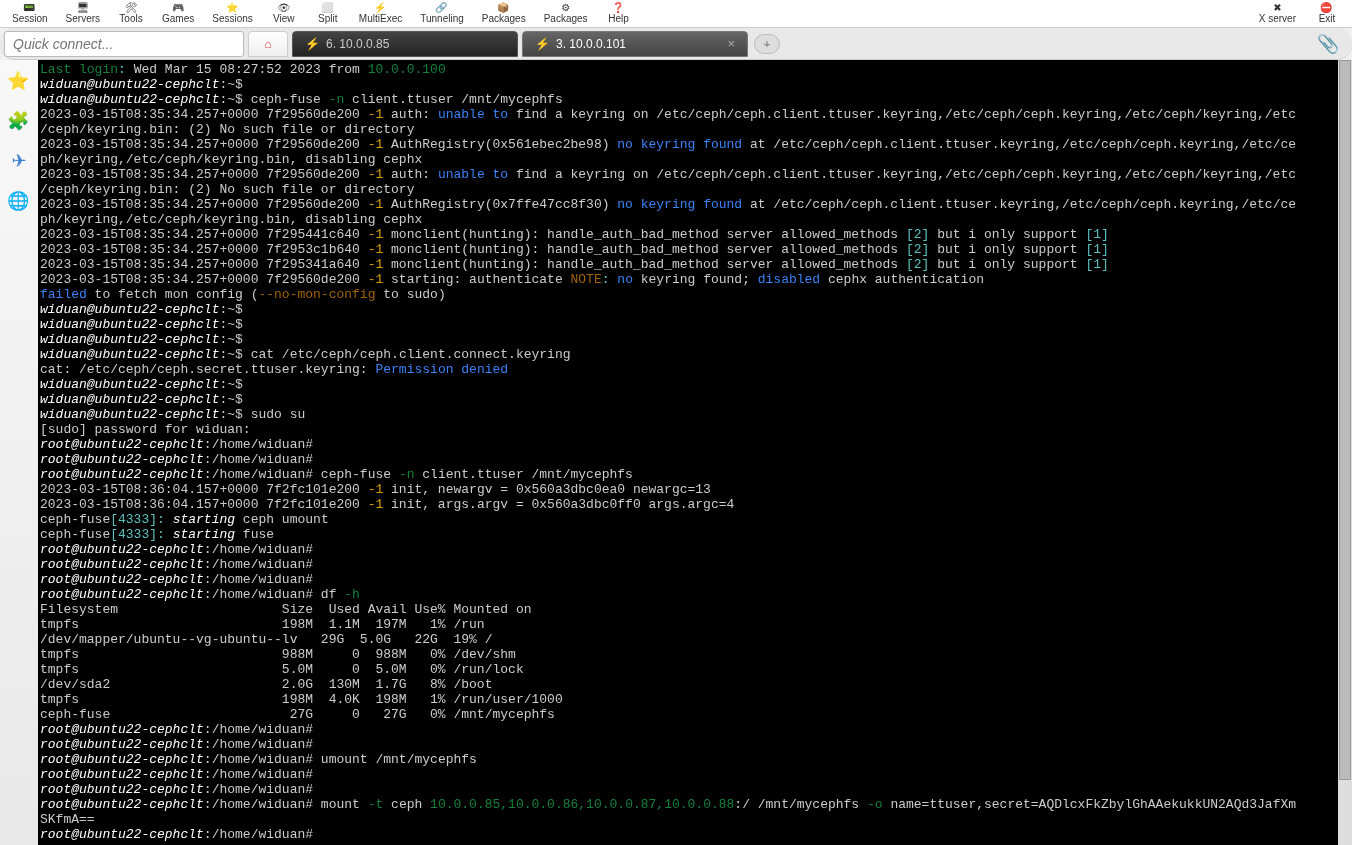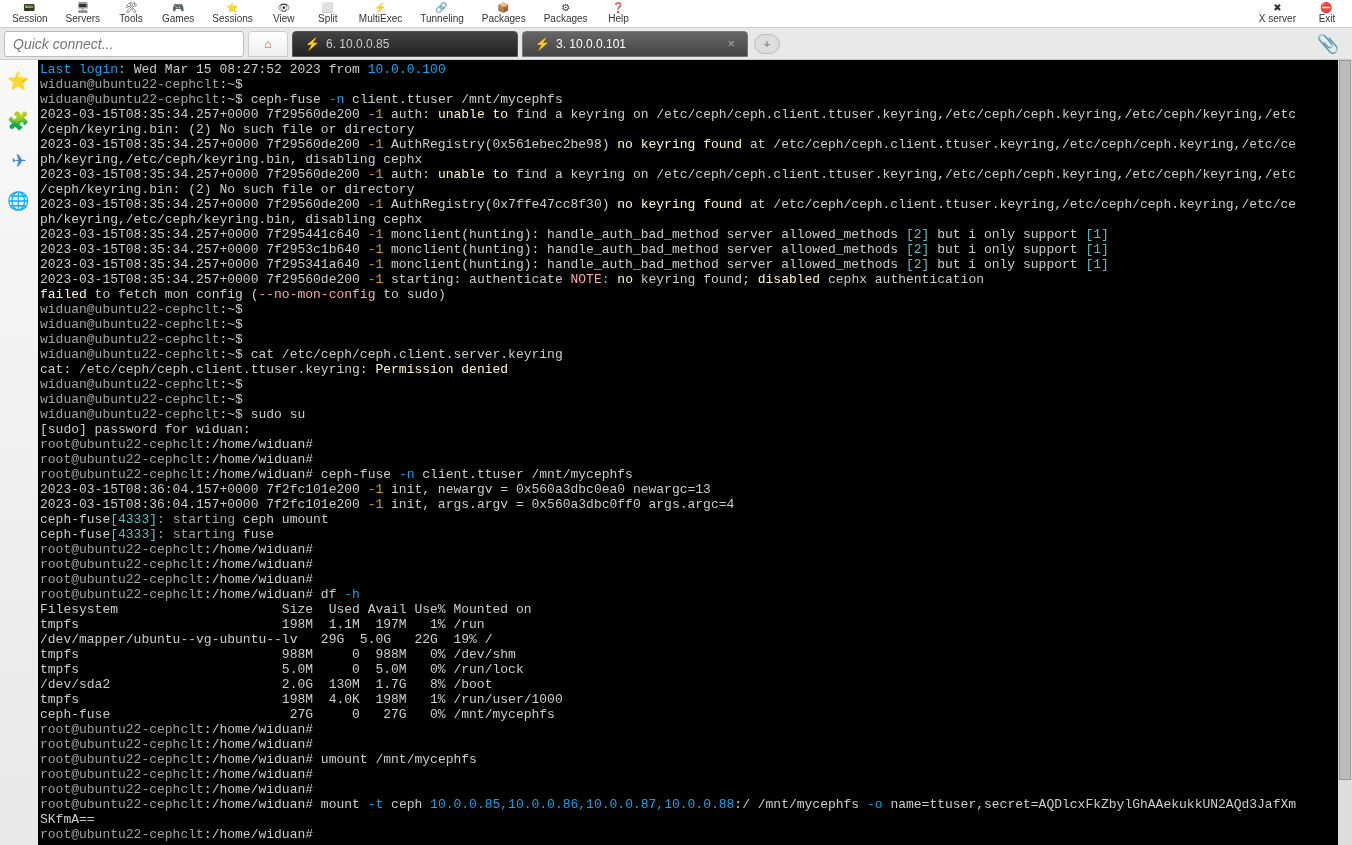--- a/index.html
+++ b/index.html
@@ -42,20 +42,21 @@
   align-items: center;
   justify-content: center;
 }
 .tabbar {
   display: flex;
   align-items: center;
   background: #e8e8e8;
   height: 32px;
   padding: 2px 4px;
   border-bottom: 1px solid #ccc;
+  border-radius: 15px;
 }
 .quick-connect {
   width: 240px;
   height: 26px;
   padding: 2px 8px;
   font-size: 14px;
   color: #888;
   background: #fff;
   border: 1px solid #bbb;
   border-radius: 3px;
@@ -145,25 +146,25 @@
   background: #ddd;
 }
 .scrollbar .thumb {
   position: absolute;
   top: 0; left: 1px; right: 1px;
   height: 720px;
   background: #bbb;
   border: 1px solid #999;
 }
 
-.c-mag { color: #0ea5e9; }
+.c-mag { color: #15803d; }
 .c-cyan { color: #5bc0c0; }
-.c-grn { color: #a3a3a3; }
-.c-yel { color: #fca5a5; }
-.c-red { color: #fef9c3; }
+.c-grn { color: #ffffff; font-style: italic; }
+.c-yel { color: #a16207; }
+.c-red { color: #3b82f6; }
 .c-orange { color: #d9a000; }
 </style>
 </head>
 <body>
 
 <div class="toolbar">
   <div class="toolbar-left">
     <div class="tb-item">
         <span class="ico">📟</span>
         <span>Session</span>
@@ -266,22 +267,22 @@
 <span>2023-03-15T08:35:34.257+0000 7f29560de200 </span><span class="c-orange">-1</span><span> AuthRegistry(0x7ffe47cc8f30) </span><span class="c-red">no keyring found</span><span> at /etc/ceph/ceph.client.ttuser.keyring,/etc/ceph/ceph.keyring,/etc/ce</span>
 <span>ph/keyring,/etc/ceph/keyring.bin, disabling cephx</span>
 <span>2023-03-15T08:35:34.257+0000 7f295441c640 </span><span class="c-orange">-1</span><span> monclient(hunting): handle_auth_bad_method server allowed_methods </span><span class="c-cyan">[2]</span><span> but i only support </span><span class="c-cyan">[1]</span>
 <span>2023-03-15T08:35:34.257+0000 7f2953c1b640 </span><span class="c-orange">-1</span><span> monclient(hunting): handle_auth_bad_method server allowed_methods </span><span class="c-cyan">[2]</span><span> but i only support </span><span class="c-cyan">[1]</span>
 <span>2023-03-15T08:35:34.257+0000 7f295341a640 </span><span class="c-orange">-1</span><span> monclient(hunting): handle_auth_bad_method server allowed_methods </span><span class="c-cyan">[2]</span><span> but i only support </span><span class="c-cyan">[1]</span>
 <span>2023-03-15T08:35:34.257+0000 7f29560de200 </span><span class="c-orange">-1</span><span> starting: authenticate </span><span class="c-yel">NOTE</span><span class="c-cyan">: </span><span class="c-red">no</span><span> keyring found; </span><span class="c-red">disabled</span><span> cephx authentication</span>
 <span class="c-red">failed</span><span> to fetch mon config (</span><span class="c-yel">--no-mon-config</span><span> to sudo)</span>
 <span class="c-grn">widuan@ubuntu22-cephclt</span><span>:~$</span>
 <span class="c-grn">widuan@ubuntu22-cephclt</span><span>:~$</span>
 <span class="c-grn">widuan@ubuntu22-cephclt</span><span>:~$</span>
-<span class="c-grn">widuan@ubuntu22-cephclt</span><span>:~$</span> <span>cat /etc/ceph/ceph.client.server.keyring</span>
-<span>cat: /etc/ceph/ceph.client.ttuser.keyring: </span><span class="c-red">Permission denied</span>
+<span class="c-grn">widuan@ubuntu22-cephclt</span><span>:~$</span> <span>cat /etc/ceph/ceph.client.connect.keyring</span>
+<span>cat: /etc/ceph/ceph.secret.ttuser.keyring: </span><span class="c-red">Permission denied</span>
 <span class="c-grn">widuan@ubuntu22-cephclt</span><span>:~$</span>
 <span class="c-grn">widuan@ubuntu22-cephclt</span><span>:~$</span>
 <span class="c-grn">widuan@ubuntu22-cephclt</span><span>:~$</span> <span>sudo su</span>
 <span>[sudo] password for widuan:</span>
 <span class="c-grn">root@ubuntu22-cephclt</span><span>:/home/widuan#</span>
 <span class="c-grn">root@ubuntu22-cephclt</span><span>:/home/widuan#</span>
 <span class="c-grn">root@ubuntu22-cephclt</span><span>:/home/widuan#</span> <span>ceph-fuse </span><span class="c-mag">-n</span><span> client.ttuser /mnt/mycephfs</span>
 <span>2023-03-15T08:36:04.157+0000 7f2fc101e200 </span><span class="c-orange">-1</span><span> init, newargv = 0x560a3dbc0ea0 newargc=13</span>
 <span>2023-03-15T08:36:04.157+0000 7f2fc101e200 </span><span class="c-orange">-1</span><span> init, args.argv = 0x560a3dbc0ff0 args.argc=4</span>
 <span>ceph-fuse</span><span class="c-cyan">[4333]</span><span class="c-cyan">: </span><span class="c-grn">starting</span><span> ceph umount</span>

